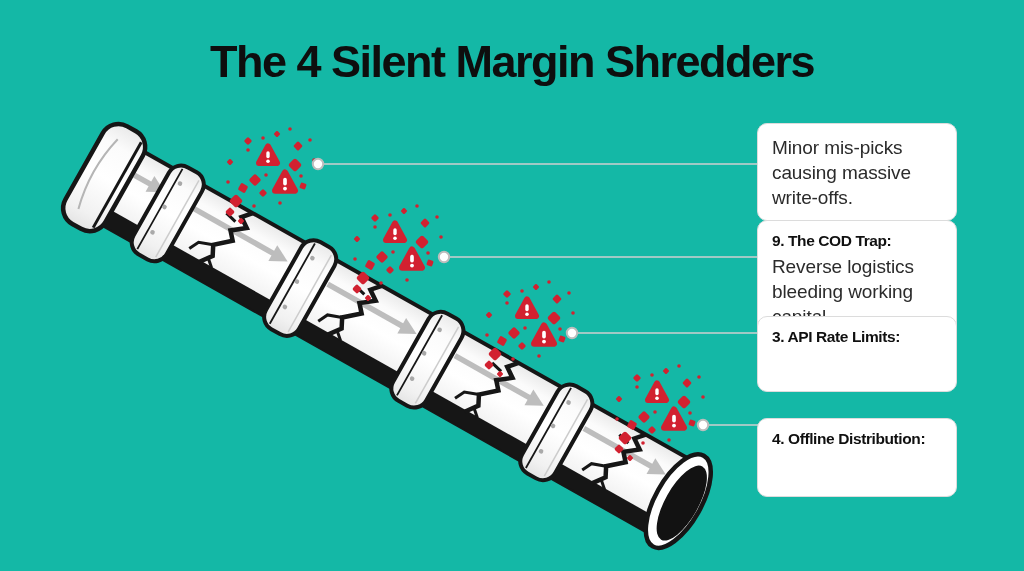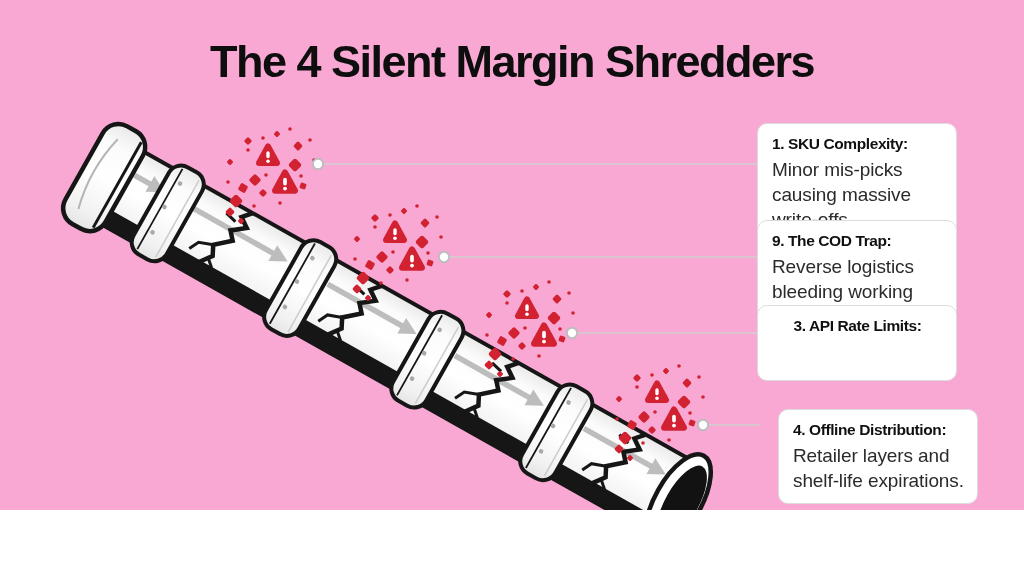--- a/index.html
+++ b/index.html
@@ -1,18 +1,18 @@
 <!DOCTYPE html>
 <html><head>
 <meta charset="utf-8">
 <style>
   html,body{margin:0;padding:0;background:#ffffff;}
   #stage{
-    position:relative;width:1024px;height:510px;overflow:hidden;
-    background:#f9a8d4;font-family:"Liberation Sans",sans-serif;
+    position:relative;width:1024px;height:571px;overflow:hidden;
+    background:#14b8a6;font-family:"Liberation Sans",sans-serif;
   }
   .title{
     position:absolute;top:38px;left:0;width:1024px;text-align:center;
     font-size:45px;font-weight:700;letter-spacing:-1.5px;color:#0e0e0e;
     line-height:1.05;margin:0;
   }
   .diagram-svg{position:absolute;left:0;top:0;}
   .callout{
     position:absolute;left:757px;width:200px;box-sizing:border-box;
     background:#ffffff;border:1.5px solid #dcdcdc;border-radius:10px;
@@ -20,22 +20,22 @@
   }
   .callout h2{
     margin:0 0 4px 0;font-size:15.5px;font-weight:700;letter-spacing:-0.4px;
     color:#101010;white-space:nowrap;
   }
   .callout p{
     margin:0;font-size:19px;line-height:1.32;letter-spacing:-0.1px;color:#2b2b2b;
   }
   #card-1{top:123px;min-height:78px;}
   #card-2{top:220px;min-height:76px;}
-  #card-3{top:305px;min-height:76px;text-align:center;}
-  #card-4{top:409px;min-height:79px;margin-left:21px;}
+  #card-3{top:316px;min-height:76px;}
+  #card-4{top:418px;min-height:79px;}
 </style>
 </head>
 <body>
 
 <div id="stage">
 
   <h1 class="title">The 4 Silent Margin Shredders</h1>
 
   <svg class="diagram-svg" width="1024" height="571" viewBox="0 0 1024 571">
     <defs>
@@ -157,28 +157,26 @@
       <line x1="450" y1="257" x2="760" y2="257" stroke="#cfcfcf" stroke-width="1.6"></line>
       <circle cx="444" cy="257" r="5.2" fill="#ffffff" stroke="#bdbdbd" stroke-width="2"></circle>
       <line x1="578" y1="333" x2="760" y2="333" stroke="#cfcfcf" stroke-width="1.6"></line>
       <circle cx="572" cy="333" r="5.2" fill="#ffffff" stroke="#bdbdbd" stroke-width="2"></circle>
       <line x1="709" y1="425" x2="760" y2="425" stroke="#cfcfcf" stroke-width="1.6"></line>
       <circle cx="703" cy="425" r="5.2" fill="#ffffff" stroke="#bdbdbd" stroke-width="2"></circle>
     </g>
   </svg>
 
   <div class="callout" id="card-1">
-    <h2>1. SKU Complexity:</h2>
     <p>Minor mis-picks causing massive write-offs.</p>
   </div>
   <div class="callout" id="card-2">
     <h2>9. The COD Trap:</h2>
     <p>Reverse logistics bleeding working capital.</p>
   </div>
   <div class="callout" id="card-3">
     <h2>3. API Rate Limits:</h2>
   </div>
   <div class="callout" id="card-4">
     <h2>4. Offline Distribution:</h2>
-    <p>Retailer layers and shelf-life expirations.</p>
   </div>
 
 </div>
 
 </body></html>

